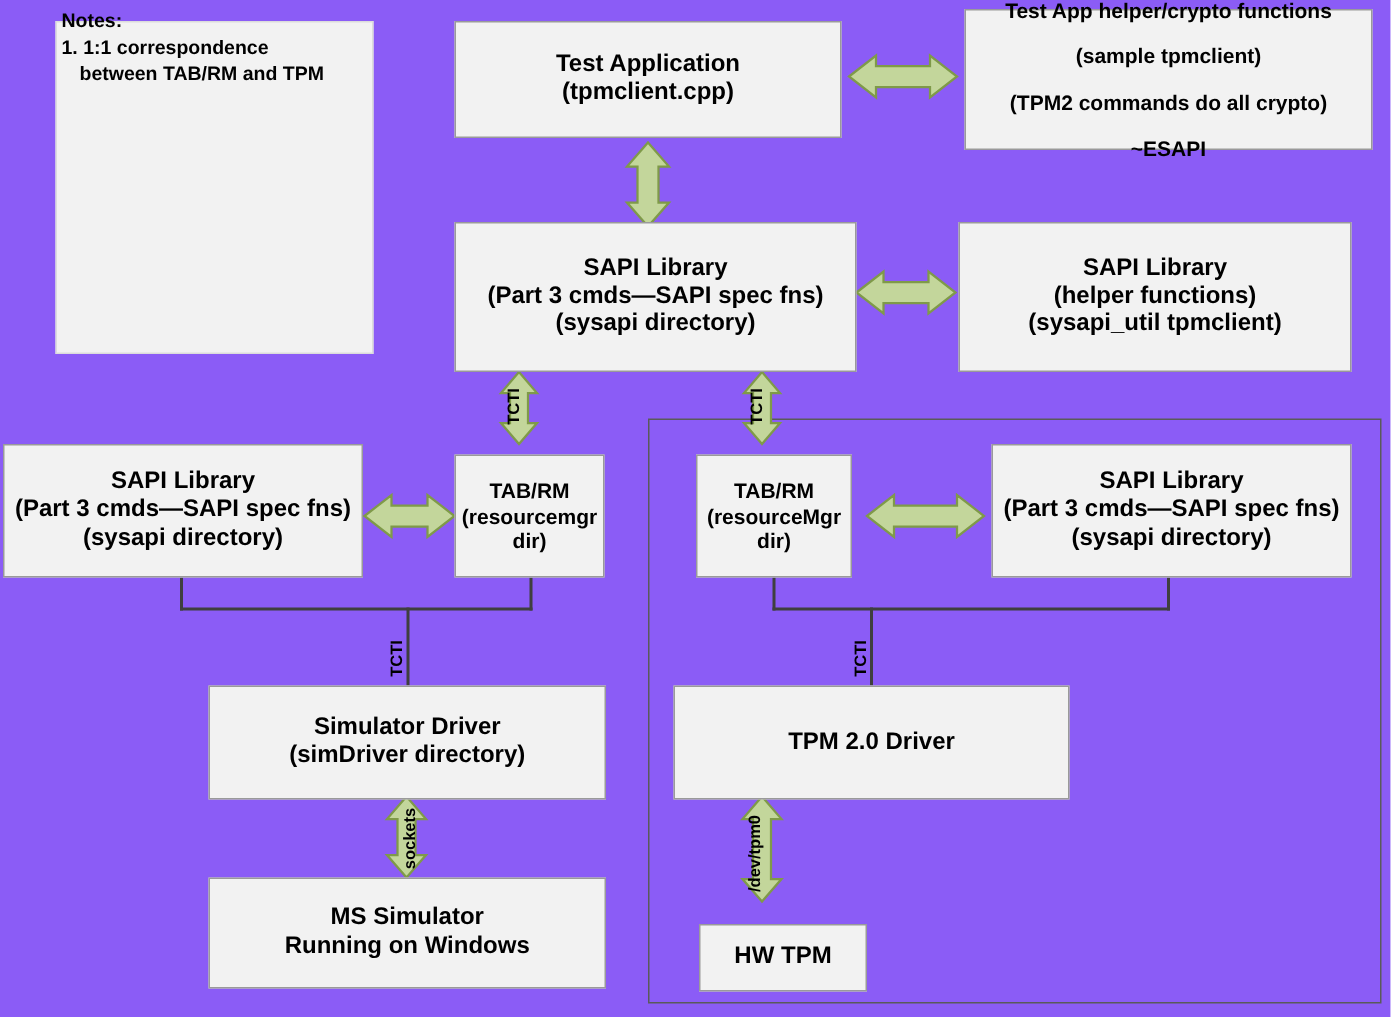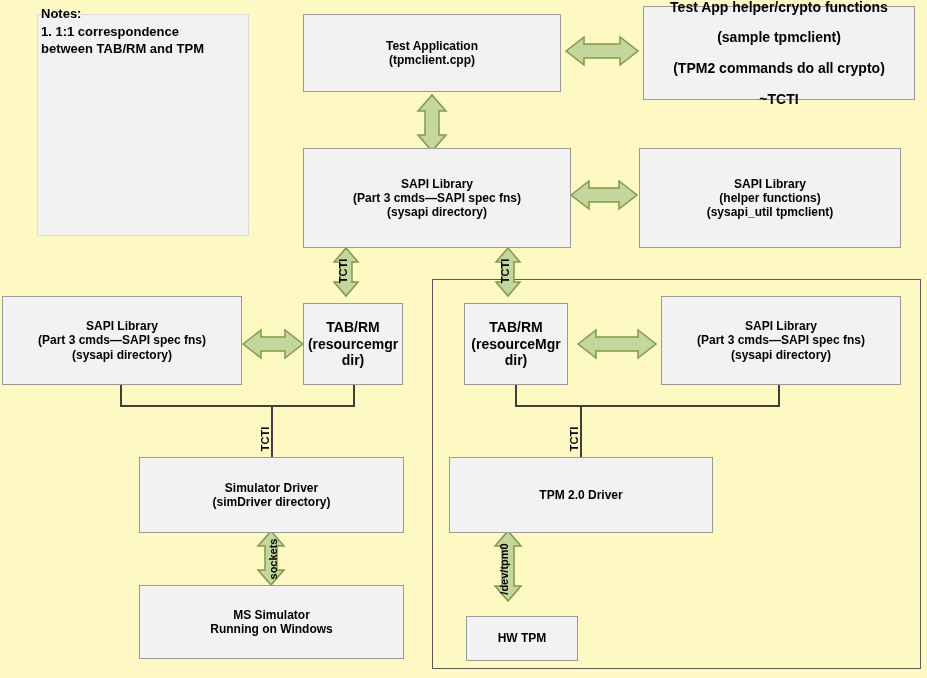--- a/index.html
+++ b/index.html
@@ -8,36 +8,36 @@
     background: #ffffff;
   }
   body {
     font-family: "Liberation Sans", sans-serif;
   }
   #canvas {
     position: relative;
     width: 927px;
     height: 678px;
     overflow: hidden;
-    background: #fef9c3;
+    background: #8b5cf6;
   }
   .box {
     position: absolute;
     box-sizing: border-box;
     border: 1px solid #9a9a9a;
     background: #f2f2f2;
     color: #000000;
     font-weight: bold;
     display: flex;
     flex-direction: column;
     align-items: center;
     justify-content: center;
     text-align: center;
     line-height: 1.18;
-    font-size: 12px;
+    font-size: 16px;
     padding: 2px 4px;
   }
   .box .line {
     display: block;
     white-space: nowrap;
   }
   .notes {
     position: absolute;
     box-sizing: border-box;
     font-size: 13px;
@@ -85,21 +85,21 @@
   .arrow-svg { position: absolute; overflow: visible; }
 </style>
 </head>
 <body>
 
 <div id="canvas">
 
   <div class="notes-panel" style="left:37px; top:14px; width:212px; height:222px;"></div>
   <div class="notes" style="left:41px; top:6px;">Notes:</div>
   <div class="notes" style="left:41px; top:24px;">1.  1:1 correspondence</div>
-  <div class="notes" style="left:41px; top:41px;">between TAB/RM and TPM</div>
+  <div class="notes" style="left:53px; top:41px;">between TAB/RM and TPM</div>
 
   <div class="linuxbox" style="left:432px; top:279px; width:489px; height:390px;"></div>
   <div class="linuxlabel" style="left:636px; top:648px;margin-top:47px;">Linux Only</div>
 
   <div class="vline" style="left:120px; top:385px; height:22px;"></div>
   <div class="hline" style="left:120px; top:405px; width:235px;"></div>
   <div class="vline" style="left:353px; top:385px; height:22px;"></div>
   <div class="vline" style="left:271px; top:405px; height:52px;"></div>
 
   <div class="vline" style="left:515px; top:385px; height:22px;"></div>
@@ -153,21 +153,21 @@
 
   <div class="box" style="left:303px; top:14px; width:258px; height:78px;">
     <span class="line">Test Application</span>
     <span class="line">(tpmclient.cpp)</span>
   </div>
 
   <div class="box" style="left:643px; top:6px; width:272px; height:94px; font-size:14px;gap:14px;">
     <span class="line">Test App helper/crypto functions</span>
     <span class="line">(sample tpmclient)</span>
     <span class="line">(TPM2 commands do all crypto)</span>
-    <span class="line">~TCTI</span>
+    <span class="line">~ESAPI</span>
   </div>
 
   <div class="box" style="left:303px; top:148px; width:268px; height:100px;">
     <span class="line">SAPI Library</span>
     <span class="line">(Part 3 cmds—SAPI spec fns)</span>
     <span class="line">(sysapi directory)</span>
   </div>
 
   <div class="box" style="left:639px; top:148px; width:262px; height:100px;">
     <span class="line">SAPI Library</span>

